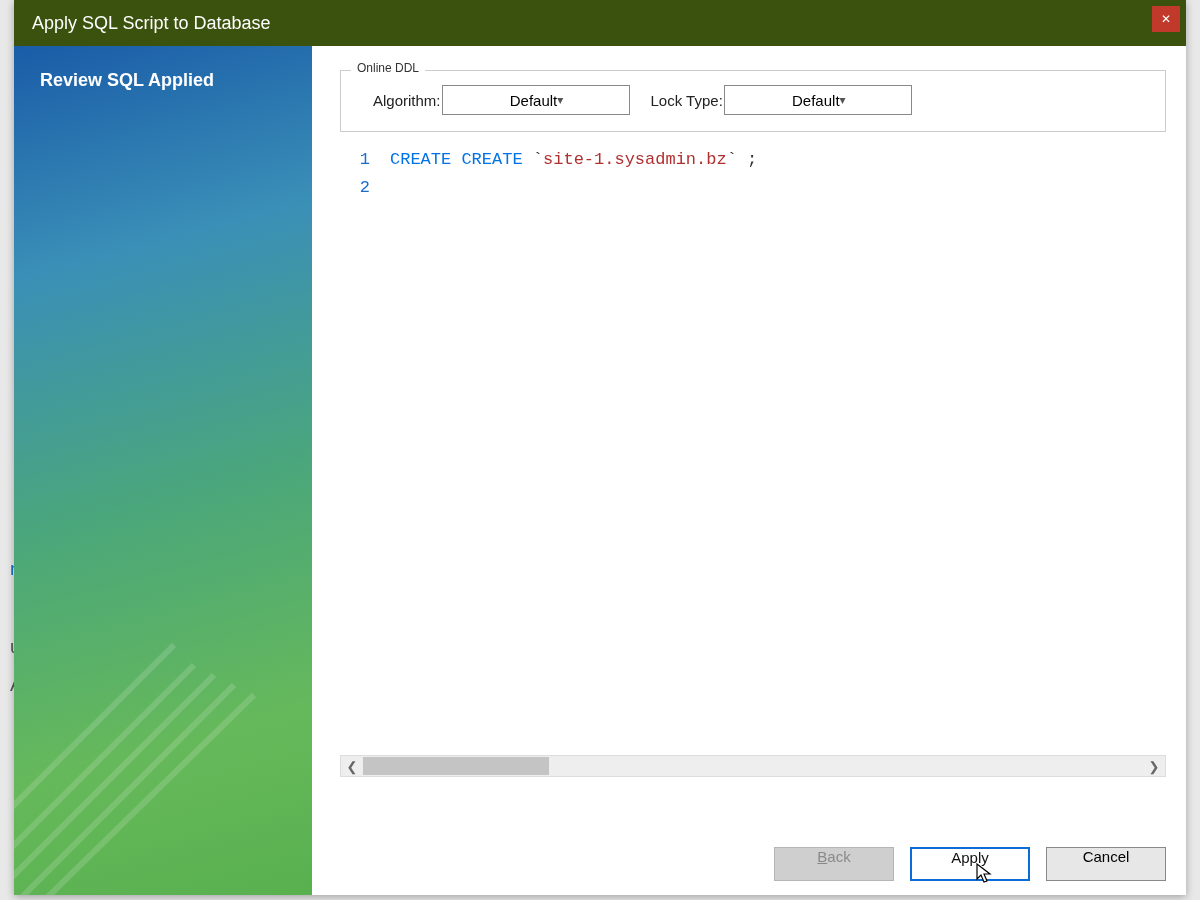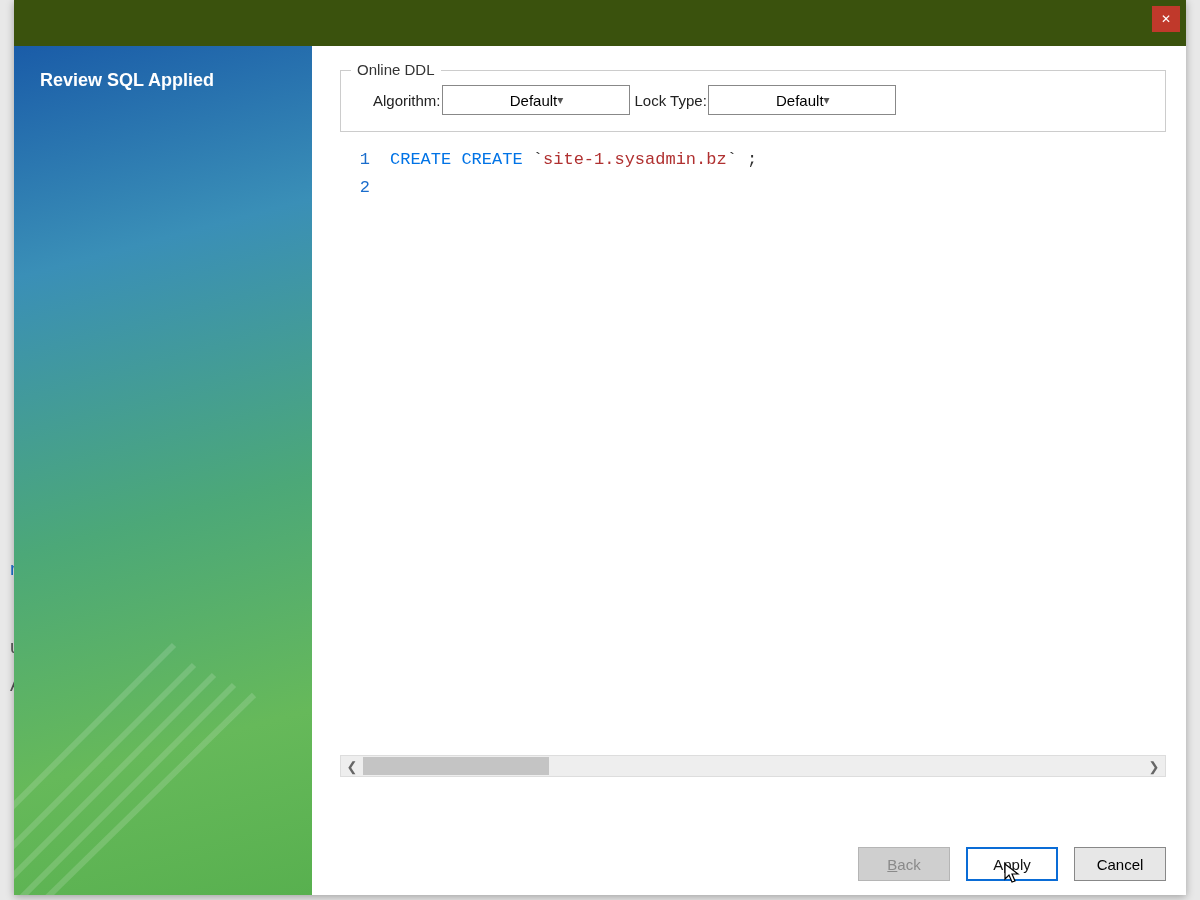--- a/index.html
+++ b/index.html
@@ -103,21 +103,21 @@
   padding: 14px 16px 16px 16px;
   margin-bottom: 8px;
   position: relative;
 }
 .fieldset-legend {
   position: absolute;
   top: -10px;
   left: 10px;
   background: #fff;
   padding: 0 6px;
-  font-size: 15px;
+  font-size: 12px;
   color: #333;
 }
 .ddl-row {
   display: flex;
   align-items: center;
   gap: 1px;
 }
 .ddl-label { font-size: 15px; color: #222; }
 .select {
   width: 188px;
@@ -181,28 +181,27 @@
   width: 186px;
   background: #c4c4c4;
 }
 .button-row {
   display: flex;
   justify-content: flex-end;
   gap: 16px;
   padding-top: 70px;
 }
 .btn {
-  width: 92px;
+  width: 120px;
   height: 34px;
   border: 1px solid #888;
   background: #e7e7e7;
   font-size: 15px;
   cursor: pointer;
   display: flex;
-  align-items: center;
   justify-content: center;
   position: relative;
 }
 .btn.disabled {
   color: #8a8a8a;
   background: #cfcfcf;
   border-color: #b5b5b5;
   cursor: default;
 }
 .btn.primary {
@@ -224,20 +223,21 @@
 <div class="bg-artifact">
   <div class="link">na</div>
   <div style="height:40px"></div>
   <div>ut</div>
   <div>Ac</div>
 </div>
 
 <div class="dialog">
 
   <div class="titlebar">
+    <span>Apply SQL Script to Database</span>
     <div class="close-btn">
       <span>✕</span>
     </div>
   </div>
 
   <div class="body">
 
     <div class="sidebar">
       <div class="sidebar-item active">
         <span>Review SQL Applied</span>
@@ -256,21 +256,21 @@
     <div class="main">
 
       <div class="fieldset">
         <div class="fieldset-legend">Online DDL</div>
         <div class="ddl-row">
           <span class="ddl-label" style="margin-left:16px">Algorithm:</span>
           <div class="select">
             <span>Default</span>
             <span class="chev">▾</span>
           </div>
-          <span class="ddl-label" style="margin-left:4px">Lock Type:</span>
+          <span class="ddl-label" style="margin-left:20px">Lock Type:</span>
           <div class="select">
             <span>Default</span>
             <span class="chev">▾</span>
           </div>
         </div>
       </div>
 
       <div class="editor">
         <div class="gutter">
           <div>1</div>

